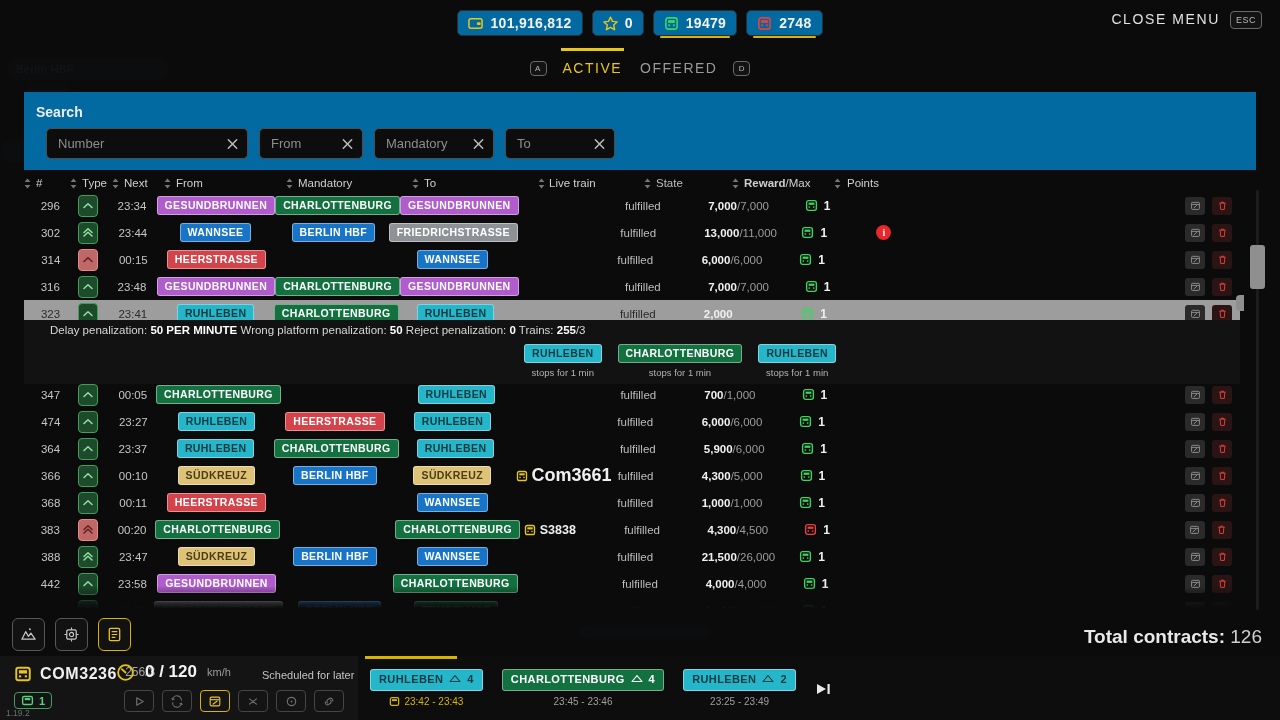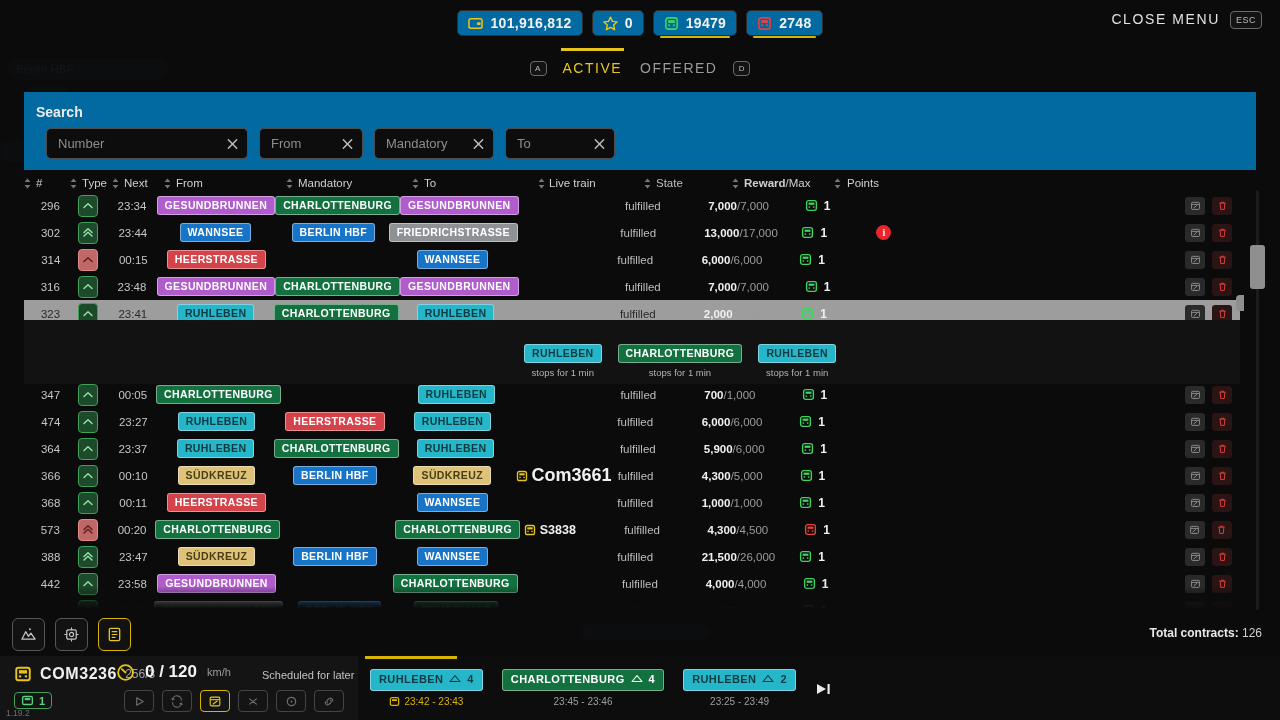--- a/index.html
+++ b/index.html
@@ -156,36 +156,36 @@
     background: linear-gradient(180deg, rgba(11,11,12,0) 0%, #0b0b0c 85%);
     z-index: 20; pointer-events: none;
   }
 
   
   .sb-track { position: absolute; right: 21px; top: 190px; width: 3px; height: 420px; background: #1c1c1c; border-radius: 2px; }
   .sb-thumb { position: absolute; right: 15px; top: 245px; width: 15px; height: 44px; background: #8f8f8f; border-radius: 3px; }
   .sb-nub { position: absolute; right: 36px; top: 295px; width: 8px; height: 16px; background: #8f8f8f; border-radius: 4px 0 0 4px; }
 
   
-  .total { position: absolute; right: 18px; top: 626px; font-size: 12px; color: #e9e9e9; }
+  .total { position: absolute; right: 18px; top: 626px; font-size: 19px; color: #e9e9e9; }
   .total b { font-weight: bold; }
   .total .n { color: #cfcfcf; }
 
   
   .tools { position: absolute; left: 12px; top: 618px; display: flex; gap: 10px; }
   .tool {
     width: 33px; height: 33px; border-radius: 6px; border: 1px solid #575757;
     display: flex; align-items: center; justify-content: center; background: #121212;
   }
   .tool.on { border-color: #d8b400; }
 
   
   .hud { position: absolute; left: 0; bottom: 0; width: 1280px; height: 64px; background: #0d0d0d; }
   .hud-left { position: absolute; left: 0; top: 0; width: 358px; height: 64px; background: #141414; }
-  .train-row { position: absolute; left: 14px; top: 9px; display: flex; align-items: center; gap: 8px; }
+  .train-row { position: absolute; left: 14px; top: 9px; display: flex; align-items: flex-start; gap: 8px; }
   .train-name { font-size: 16px; font-weight: bold; color: #f0f0f0; letter-spacing: .6px; }
   .train-sub { font-size: 12px; color: #a5a5a5; }
   .speed-row { position: absolute; left: 116px; top: 6px; display: flex; align-items: center; gap: 10px; }
   .speed { font-size: 17px; font-weight: bold; color: #f3f3f3; }
   .kmh { font-size: 11px; color: #9b9b9b; }
   .sched { position: absolute; left: 262px; top: 62px; font-size: 11px; color: #c2c2c2; white-space: nowrap; }
   .badge-1 {
     position: absolute; left: 14px; top: 36px;
     display: flex; align-items: center; gap: 5px;
     border: 1px solid #3fa05a; border-radius: 4px; padding: 1px 6px;
@@ -450,21 +450,21 @@
             <span class="stn" style="background:#1874c6;color:#ffffff">WANNSEE</span>
           </div>
           <div class="c-mand">
             <span class="stn" style="background:#1874c6;color:#ffffff">BERLIN HBF</span>
           </div>
           <div class="c-to">
             <span class="stn" style="background:#8e9196;color:#ffffff">FRIEDRICHSTRASSE</span>
           </div>
           <div class="c-live"></div>
           <div class="c-state state">fulfilled</div>
-          <div class="c-rew"><span class="rew-b">13,000</span><span class="rew-m">/17,000</span></div>
+          <div class="c-rew"><span class="rew-b">13,000</span><span class="rew-m">/11,000</span></div>
           <div class="c-pts">
             <svg width="13" height="13" viewBox="0 0 16 16">
               <rect x="2" y="2" width="12" height="12" rx="2.5" fill="none" stroke="#3fd35f" stroke-width="1.7"></rect>
               <rect x="4.4" y="4.4" width="7.2" height="2.8" fill="#3fd35f"></rect>
               <rect x="4.4" y="9" width="1.9" height="1.8" fill="#3fd35f"></rect>
               <rect x="9.7" y="9" width="1.9" height="1.8" fill="#3fd35f"></rect>
             </svg>
             <b style="font-size:12px;color:#f0f0f0">1</b>
           </div>
           <div class="c-impr">
@@ -949,21 +949,21 @@
               </svg>
             </span>
             <span class="act-btn del">
               <svg width="11" height="11" viewBox="0 0 14 14">
                 <path d="M3 4h8M5.5 4V2.8h3V4M4 4l.7 8h4.6L10 4" fill="none" stroke="#e8403f" stroke-width="1.2" stroke-linejoin="round"></path>
               </svg>
             </span>
           </div>
         </div>
         <div class="row">
-          <div class="c-num num">573</div>
+          <div class="c-num num">383</div>
           <div class="c-type">
             <span class="type-badge t-red">
               <svg width="12" height="15" viewBox="0 0 12 15">
                 <path d="M2 7.5 L6 3.8 L10 7.5 M2 11 L6 7.3 L10 11" fill="none" stroke="#5c1f1f" stroke-width="1.5" stroke-linecap="round" stroke-linejoin="round"></path>
               </svg>
             </span>
           </div>
           <div class="c-next time">00:20</div>
           <div class="c-from">
             <span class="stn" style="background:#13713f;color:#ffffff">CHARLOTTENBURG</span>
@@ -1146,20 +1146,21 @@
               </svg>
             </span>
           </div>
         </div>
       </div>
   </div>
 
   <div class="fade"></div>
 
   <div class="tip">
+    <div class="tip-line" id="tipline"><span>Delay penalization: </span><b>50 PER MINUTE</b><span> Wrong platform penalization: </span><b>50</b><span> Reject penalization: </span><b>0</b><span> Trains: </span><b>255</b><span>/3</span></div>
     <div class="tip-stops" id="tipstops">
         <div class="tip-stop">
           <span class="stn" style="background:#26b6c9;color:#0d3a40">RUHLEBEN</span>
           <span class="sub">stops for 1 min</span>
         </div>
         <div class="tip-stop">
           <span class="stn" style="background:#13713f;color:#ffffff">CHARLOTTENBURG</span>
           <span class="sub">stops for 1 min</span>
         </div>
         <div class="tip-stop">

